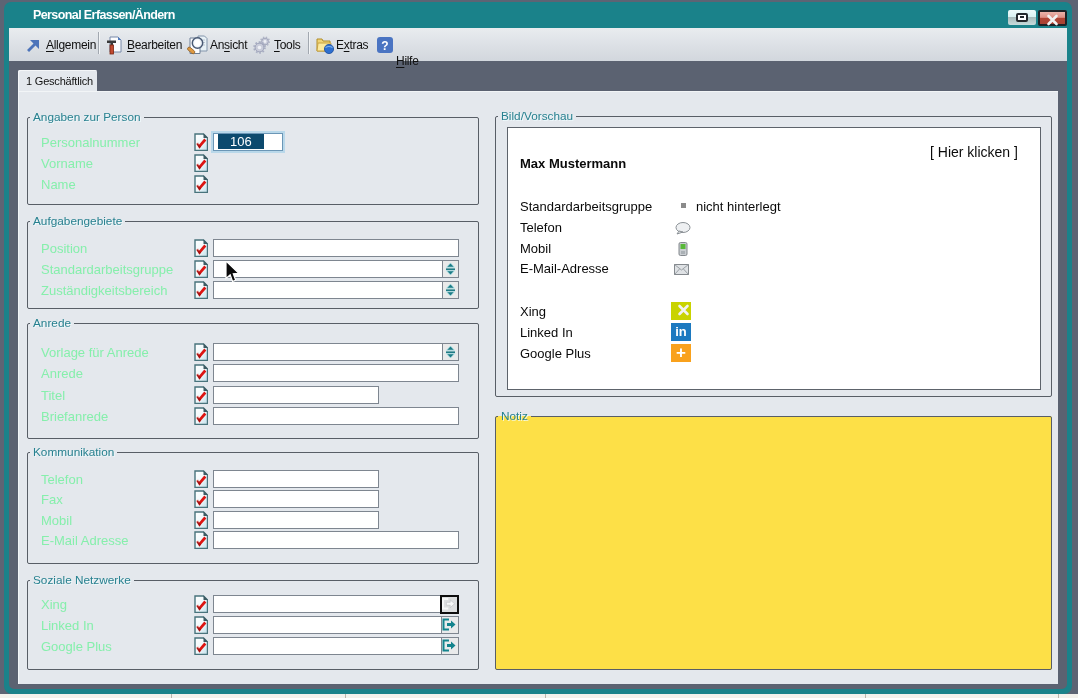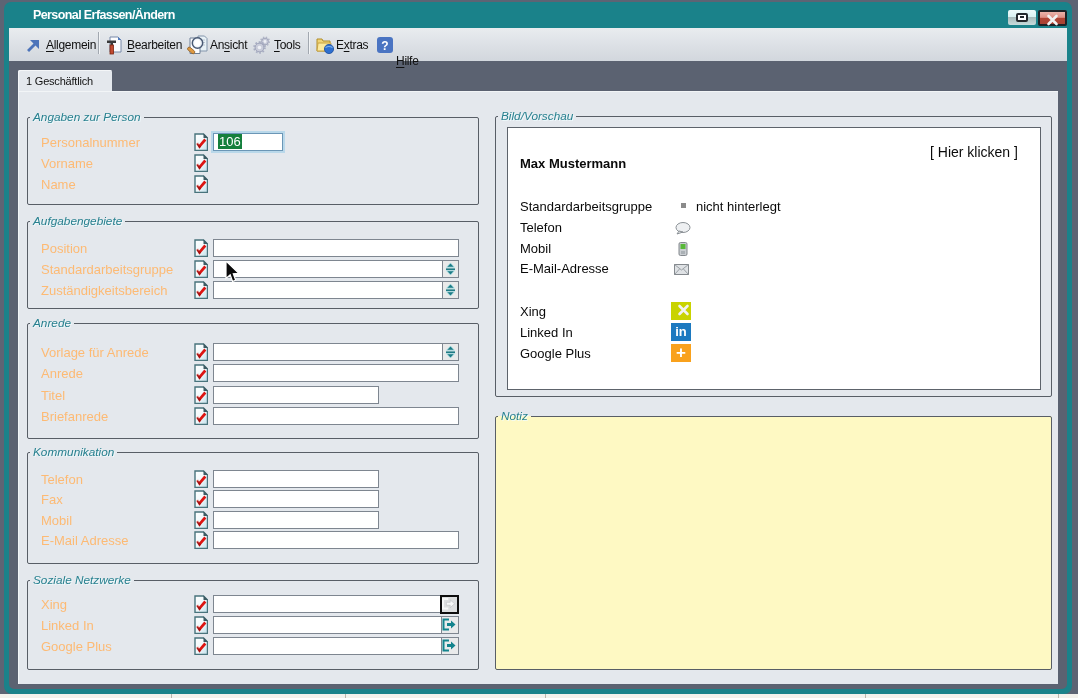--- a/index.html
+++ b/index.html
@@ -11,26 +11,26 @@
 #title{position:absolute;left:29px;top:6px;font-size:12.5px;letter-spacing:-0.6px;font-weight:bold;color:#fff;}
 #btnmax{position:absolute;left:1004px;top:8px;width:28px;height:15px;background:linear-gradient(#eefafa 0%,#d9f2f2 45%,#a9bcbc 50%,#c6dcdc 100%);border-radius:2px;}
 #btnmax i{position:absolute;left:8px;top:2.5px;width:8px;height:5.5px;border:2px solid #23282c;border-radius:2px;background:#fff;display:block;}
 #btnmax i b{position:absolute;left:1.5px;top:1.5px;width:4.5px;height:2.2px;background:#23282c;display:block;}
 #btnclose{position:absolute;left:1034px;top:8px;width:29px;height:16px;background:linear-gradient(#eab3aa 0%,#dd9186 45%,#b04434 50%,#a84334 100%);border:2px solid #1e2226;border-radius:2px;box-sizing:border-box;}
 #menubar{position:absolute;left:5px;top:26px;width:1058px;height:33px;background:linear-gradient(#e9ecef 0%,#dde1e6 50%,#d2d7dd 100%);border-bottom:1px solid #565c66;}
 #darkpane{position:absolute;left:5px;top:59px;width:1058px;height:628px;background:#5b6271;border-radius:0 0 5px 5px;}
 .msep{position:absolute;top:6px;width:1px;height:22px;background:#a2a8b0;box-shadow:1px 0 0 #f2f4f6;}
 .mtext{position:absolute;top:13px;font-size:12px;letter-spacing:-0.3px;color:#101010;white-space:nowrap;}
 .mtext u{text-decoration:underline;text-underline-offset:2px;}
-#tab{position:absolute;left:14px;top:68px;width:94px;height:22px;background:#e4e8ed;border-radius:2px 2px 0 0;box-shadow:inset 1px 1px 0 #f4f6f8;}
+#tab{position:absolute;left:14px;top:68px;width:79px;height:22px;background:#e4e8ed;border-radius:2px 2px 0 0;box-shadow:inset 1px 1px 0 #f4f6f8;}
 #tab span{position:absolute;left:8px;top:5px;font-size:11px;letter-spacing:-0.2px;color:#111;white-space:nowrap;}
 #panel{position:absolute;left:14px;top:89px;width:1040px;height:593px;background:#e4e8ed;box-shadow:inset 1px 1px 0 #f2f5f7;}
 fieldset{position:absolute;border:1px solid #585e66;border-radius:2px;margin:0;padding:0;}
-legend{color:#27808f;font-size:11.8px;padding:0 3px;margin-left:2px;text-shadow:1px 1px 0 rgba(240,253,255,.8);font-style:italic;}
-.lbl{position:absolute;font-size:13px;color:#fdba74;white-space:nowrap;}
+legend{color:#27808f;font-size:11.8px;padding:0 3px;margin-left:2px;text-shadow:1px 1px 0 rgba(240,253,255,.8);}
+.lbl{position:absolute;font-size:13px;color:#86efac;white-space:nowrap;}
 .inp{position:absolute;height:18px;background:#fff;border:1px solid #7e8690;box-sizing:border-box;font-size:13px;color:#000;line-height:16px;padding-left:4px;white-space:nowrap;}
 .ficon{position:absolute;width:14px;height:18px;}
 .spin{position:absolute;right:0;top:0;width:15px;height:16px;background:#e9eaea;border-left:1px solid #7e8690;}
 .obtn{position:absolute;right:0;top:0;width:16px;height:16px;background:#e9eaeb;border-left:1px solid #7e8690;}
 .wbox{position:absolute;background:#fff;border:1px solid #5d636b;}
 .rlbl{position:absolute;font-size:13px;color:#0a0a0a;white-space:nowrap;}
 .sicon{position:absolute;width:20px;height:18px;color:#fff;font-weight:bold;text-align:center;}
 </style>
 </head>
 <body>
@@ -117,21 +117,21 @@
   <fieldset style="left:27px;top:445px;width:450px;height:117px">
       <legend>Kommunikation</legend>
     </fieldset>
   <fieldset style="left:27px;top:573px;width:450px;height:95px">
       <legend>Soziale Netzwerke</legend>
     </fieldset>
 
   <fieldset style="left:495px;top:109px;width:555px;height:286px">
       <legend>Bild/Vorschau</legend>
     </fieldset>
-  <fieldset style="left:495px;top:409px;width:555px;height:259px;background:#fef9c3">
+  <fieldset style="left:495px;top:409px;width:555px;height:259px;background:#fde047">
       <legend>Notiz</legend>
     </fieldset>
   <div class="wbox" style="left:507px;top:127px;width:532px;height:261px"></div>
 
   <svg width="0" height="0" style="position:absolute">
     <defs>
       <linearGradient id="pg" x1="0" y1="0" x2="1" y2="1">
         <stop offset="0" stop-color="#ffffff"></stop>
           <stop offset=".55" stop-color="#eef8fb"></stop>
           <stop offset="1" stop-color="#bfdde8"></stop>
@@ -156,21 +156,21 @@
         <path d="M7 2.5 L1.5 2.5 L1.5 12.5 L7 12.5" fill="none" stroke="#13838d" stroke-width="2"></path>
         <path d="M5 6 L9 6 L9 3.5 L13.5 7.5 L9 11.5 L9 9 L5 9 Z" fill="#13838d"></path>
       </g>
     </defs>
   </svg>
 
   <div class="lbl" style="left:41px;top:135px">Personalnummer</div>
   <svg class="ficon" style="left:194px;top:133px" width="13" height="17" viewBox="0 0 14 18">
       <use href="#fdoc"></use>
     </svg>
-  <div class="inp" style="left:213px;top:133px;width:70px;border-color:#6b96b6;box-shadow:0 0 0 2px #b9d8ea;"><span style="background:#15803d;color:#fff;padding:0 1px;">106</span></div>
+  <div class="inp" style="left:213px;top:133px;width:70px;border-color:#6b96b6;box-shadow:0 0 0 2px #b9d8ea;"><span style="background:#0c4a6e;color:#fff;padding:0 12px;">106</span></div>
   <div class="lbl" style="left:41px;top:156px">Vorname</div>
   <svg class="ficon" style="left:194px;top:154px" width="13" height="17" viewBox="0 0 14 18">
       <use href="#fdoc"></use>
     </svg>
   <div class="lbl" style="left:41px;top:177px">Name</div>
   <svg class="ficon" style="left:194px;top:175px" width="13" height="17" viewBox="0 0 14 18">
       <use href="#fdoc"></use>
     </svg>
   <div class="lbl" style="left:41px;top:241px">Position</div>
   <svg class="ficon" style="left:194px;top:239px" width="13" height="17" viewBox="0 0 14 18">

